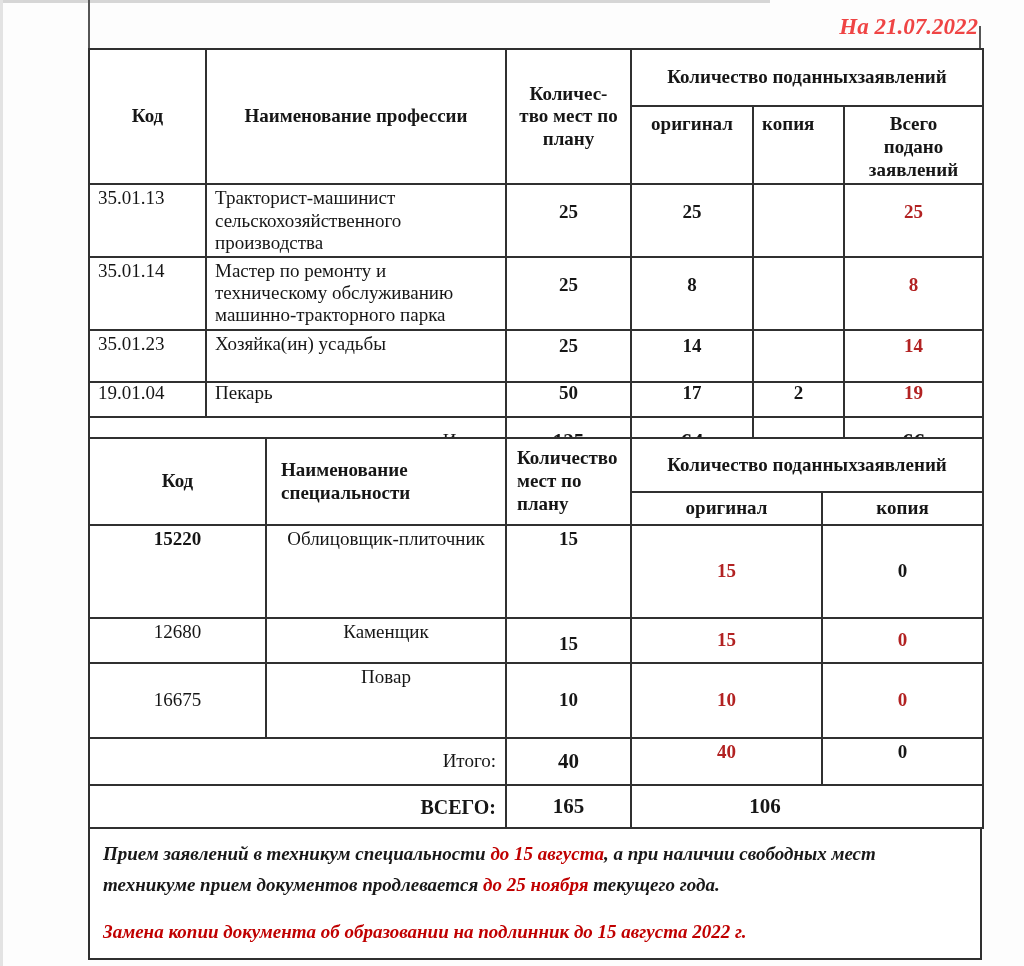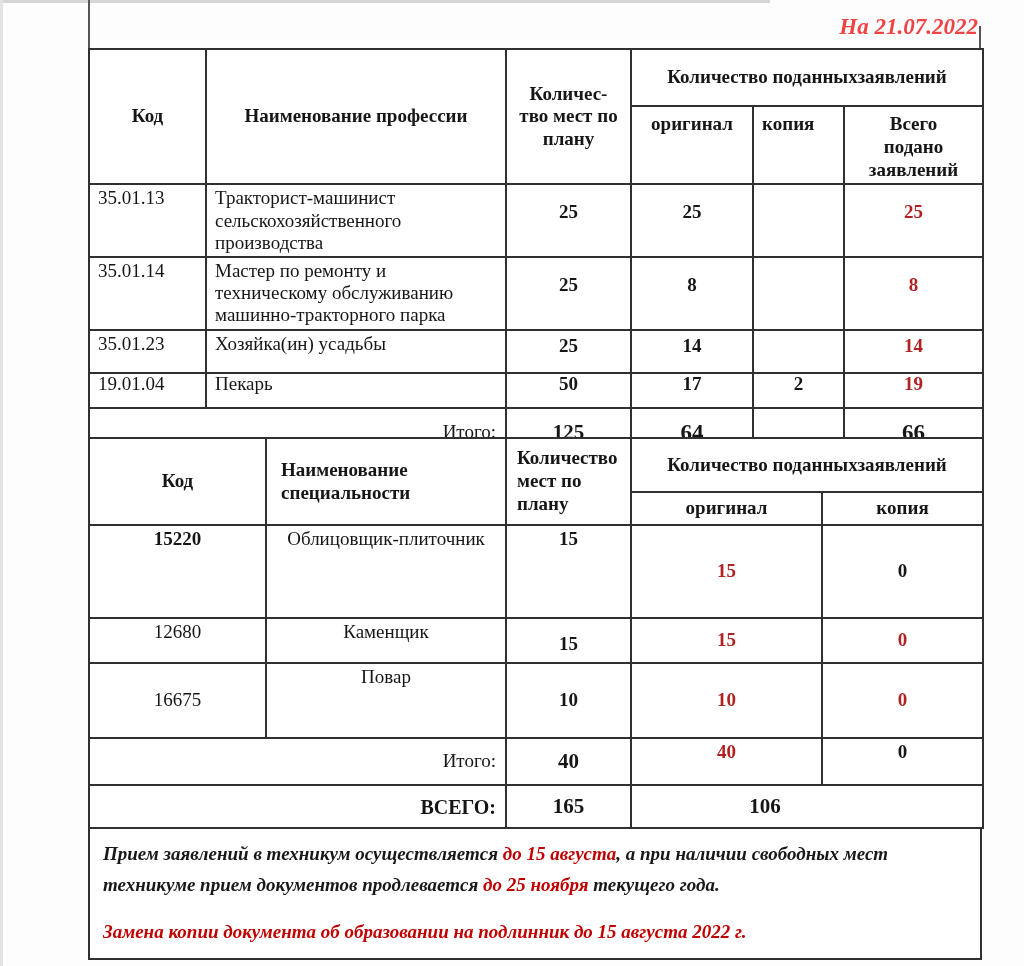--- a/index.html
+++ b/index.html
@@ -92,21 +92,21 @@
     <tr style="height:70px">
       <td class="code">35.01.14</td>
       <td class="name pre">Мастер по ремонту и
 техническому обслуживанию
 машинно-тракторного парка</td>
       <td class="c b pad-lg">25</td>
       <td class="c b pad-lg">8</td>
       <td></td>
       <td class="c b red pad-lg">8</td>
     </tr>
-    <tr style="height:43px">
+    <tr style="height:52px">
       <td class="code">35.01.23</td>
       <td class="name">Хозяйка(ин) усадьбы</td>
       <td class="c b pad-sm">25</td>
       <td class="c b pad-sm">14</td>
       <td></td>
       <td class="c b red pad-sm">14</td>
     </tr>
     <tr style="height:24px">
       <td class="code tight">19.01.04</td>
       <td class="name tight">Пекарь</td>
@@ -176,16 +176,16 @@
     </tr>
     <tr style="height:43px">
       <td colspan="2" class="r b mid" style="font-size:20px">ВСЕГО:</td>
       <td class="c b mid med">165</td>
       <td colspan="2" class="c b mid med" style="padding-right:90px">106</td>
     </tr>
   </tbody>
     </table>
 
   <div class="footer-box">
-    <p><span>Прием заявлений в техникум  осуществляется </span><span class="fred">до 15 августа</span><span>, а при наличии свободных мест техникуме прием документов продлевается </span><span class="fred">до 25 ноября</span><span> текущего года.</span></p>
+    <p><span>Прием заявлений в техникум  специальности </span><span class="fred">до 15 августа</span><span>, а при наличии свободных мест техникуме прием документов продлевается </span><span class="fred">до 25 ноября</span><span> текущего года.</span></p>
     <p class="second">Замена копии документа об образовании на подлинник до 15  августа 2022 г.</p>
   </div>
 </div>
 
 </body></html>

